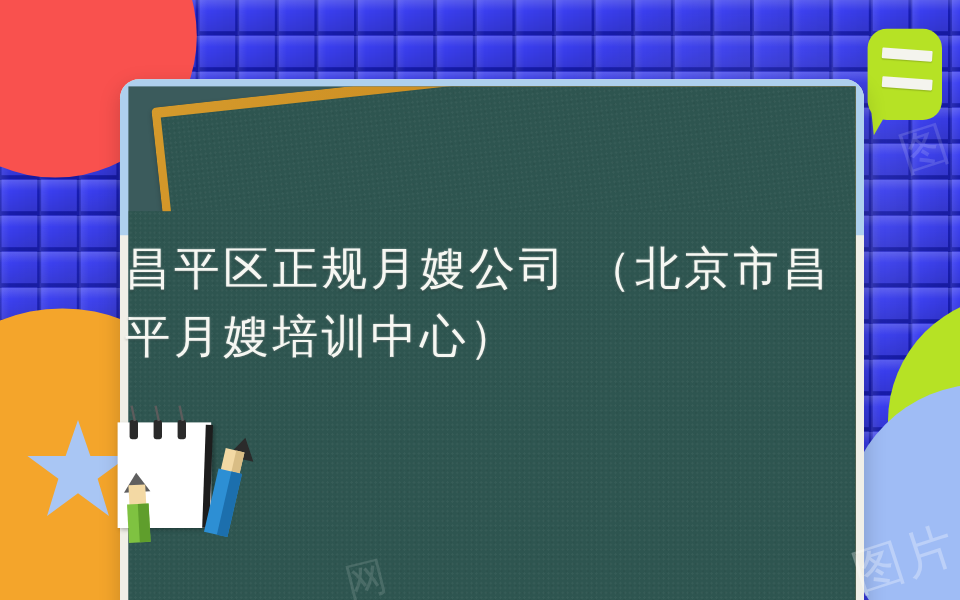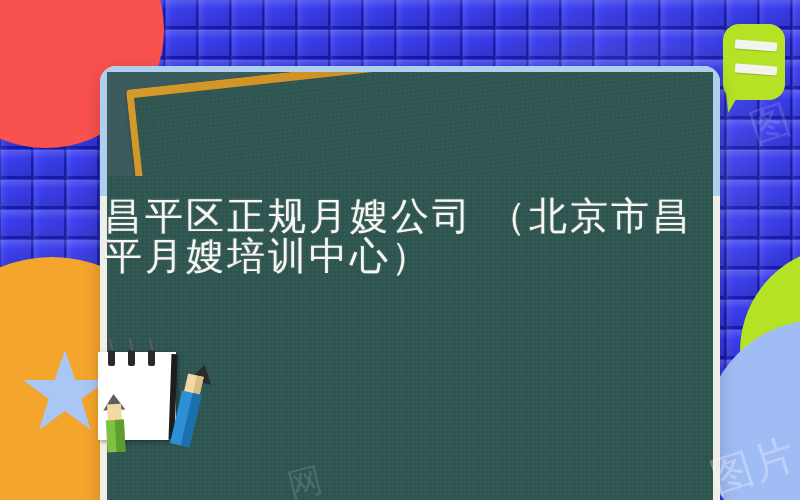--- a/index.html
+++ b/index.html
@@ -147,21 +147,21 @@
   .slate-cover .slate-grain { opacity: 1; }
 
   
   .headline {
     position: absolute;
     left: 104px; top: 196px;
     width: 600px;
     color: #f6f7f2;
     font-family: "DejaVu Sans", sans-serif;
     font-size: 38px;
-    line-height: 40px;
+    line-height: 56px;
     letter-spacing: 3px;
     text-shadow: 0 0 2px rgba(255,255,255,0.45), 0 1px 2px rgba(0,0,0,0.25);
     white-space: normal;
     word-break: break-all;
   }
 
   
   .notepad {
     position: absolute;
     left: 98px; top: 352px;

